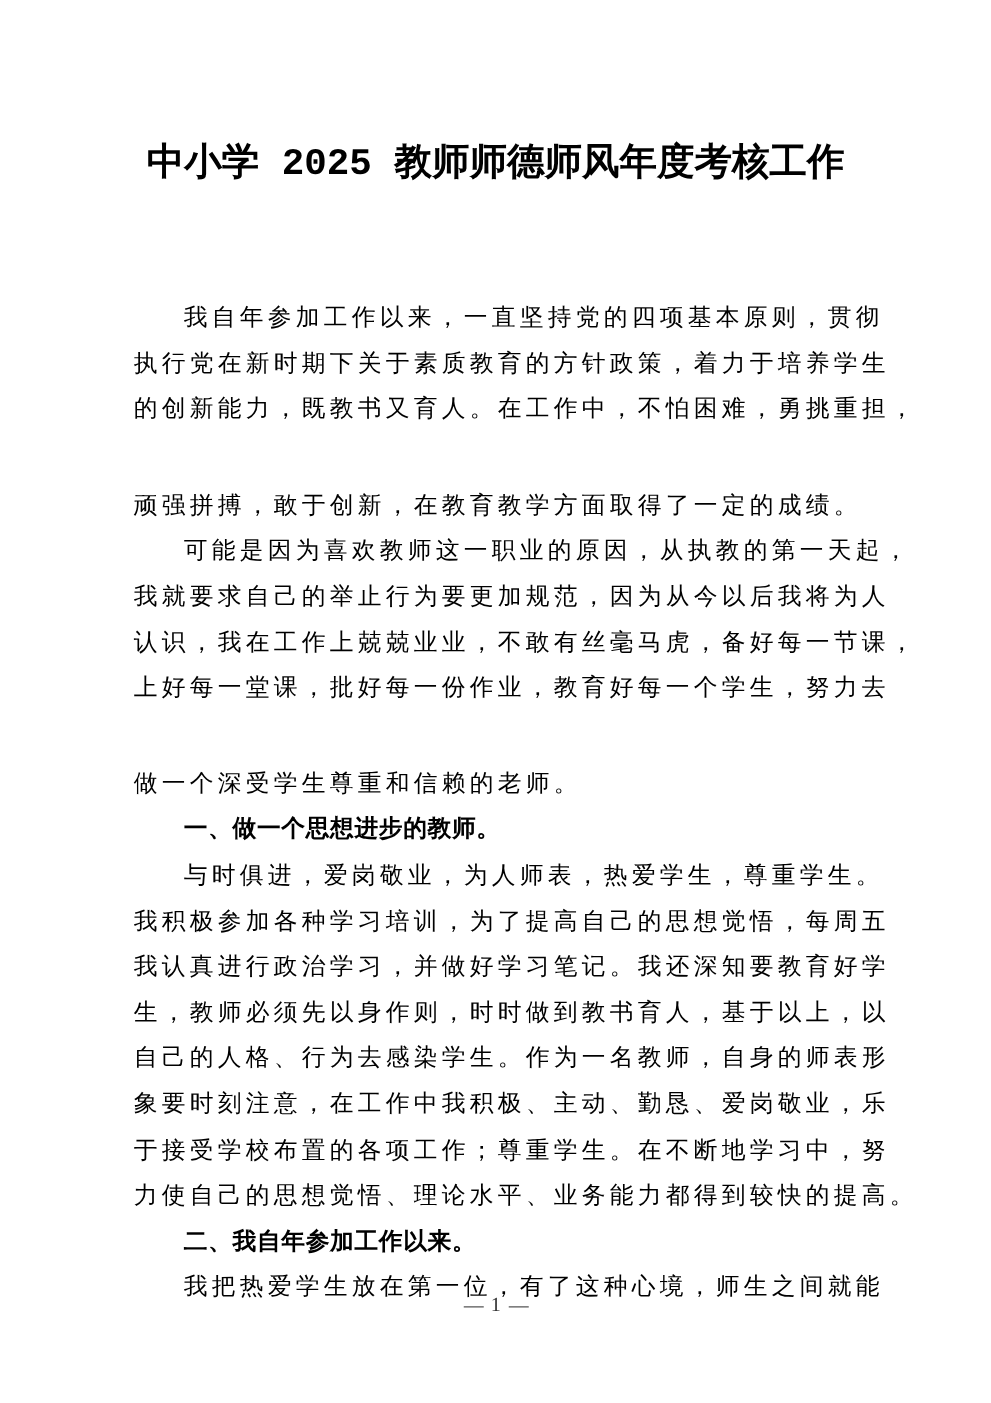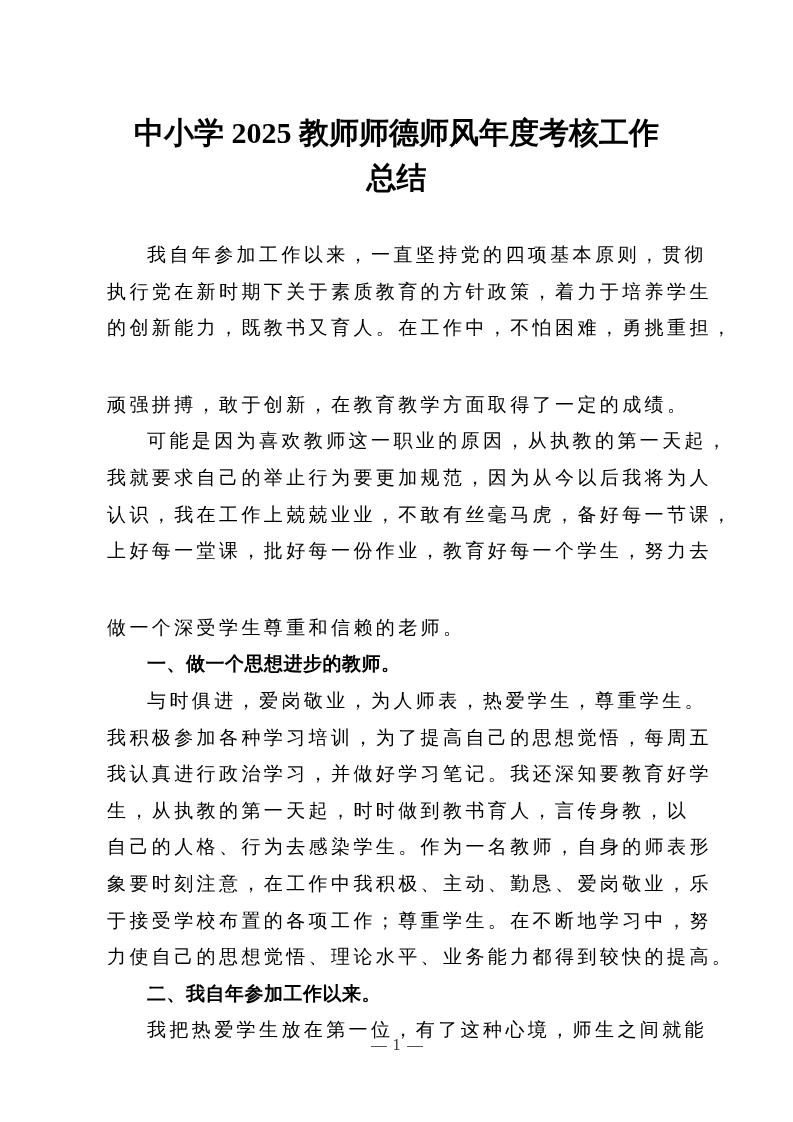--- a/index.html
+++ b/index.html
@@ -20,21 +20,21 @@
       width: 793px;
       height: 1122px;
       background: #ffffff;
     }
     .title {
       position: absolute;
       left: 100px;
       width: 593px;
       top: 110px;
       text-align: center;
-      font-family: Liberation Serif, serif;
+      font-family: Liberation Mono, monospace;
       font-weight: bold;
       font-size: 30px;
       line-height: 45px;
       letter-spacing: 0px;
     }
     .body {
       position: absolute;
       left: 107px;
       top: 236px;
       width: 580px;
@@ -83,38 +83,37 @@
       vertical-align: middle;
       margin: 0 6px;
     }
   </style>
 </head>
 <body>
 
 <div class="page">
   <div class="title">
     <div>中小学 2025 教师师德师风年度考核工作</div>
-    <div>总结</div>
   </div>
 
   <div class="body">
     <span class="line indent">我自年参加工作以来，一直坚持党的四项基本原则，贯彻</span>
     <span class="line">执行党在新时期下关于素质教育的方针政策，着力于培养学生</span>
     <span class="line">的创新能力，既教书又育人。在工作中，不怕困难，勇挑重担，</span>
     <span class="line last">顽强拼搏，敢于创新，在教育教学方面取得了一定的成绩。</span>
     <span class="line indent">可能是因为喜欢教师这一职业的原因，从执教的第一天起，</span>
     <span class="line">我就要求自己的举止行为要更加规范，因为从今以后我将为人</span>
     <span class="line">认识，我在工作上兢兢业业，不敢有丝毫马虎，备好每一节课，</span>
     <span class="line">上好每一堂课，批好每一份作业，教育好每一个学生，努力去</span>
     <span class="line last">做一个深受学生尊重和信赖的老师。</span>
     <span class="line heading">一、做一个思想进步的教师。</span>
     <span class="line indent">与时俱进，爱岗敬业，为人师表，热爱学生，尊重学生。</span>
     <span class="line">我积极参加各种学习培训，为了提高自己的思想觉悟，每周五</span>
     <span class="line">我认真进行政治学习，并做好学习笔记。我还深知要教育好学</span>
-    <span class="line">生，从执教的第一天起，时时做到教书育人，言传身教，以</span>
+    <span class="line">生，教师必须先以身作则，时时做到教书育人，基于以上，以</span>
     <span class="line">自己的人格、行为去感染学生。作为一名教师，自身的师表形</span>
     <span class="line">象要时刻注意，在工作中我积极、主动、勤恳、爱岗敬业，乐</span>
     <span class="line">于接受学校布置的各项工作；尊重学生。在不断地学习中，努</span>
     <span class="line">力使自己的思想觉悟、理论水平、业务能力都得到较快的提高。</span>
     <span class="line heading">二、我自年参加工作以来。</span>
     <span class="line indent">我把热爱学生放在第一位，有了这种心境，师生之间就能</span>
   </div>
 
   <div class="footer">
     <span class="dash"></span><span>1</span><span class="dash"></span>

